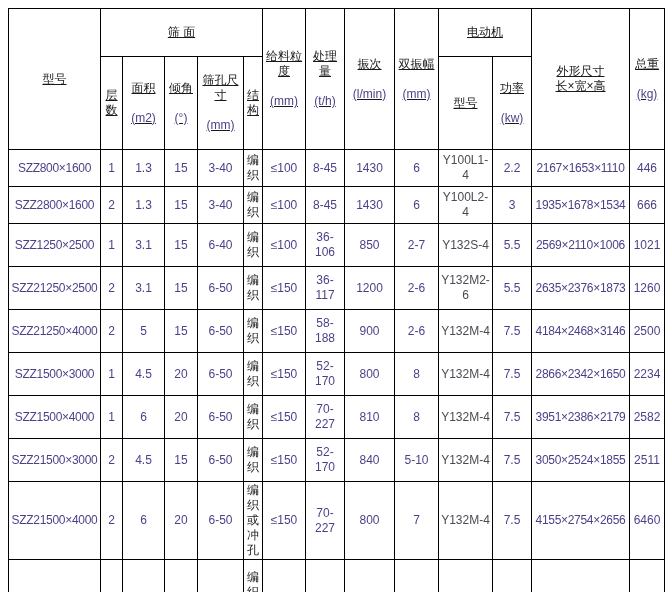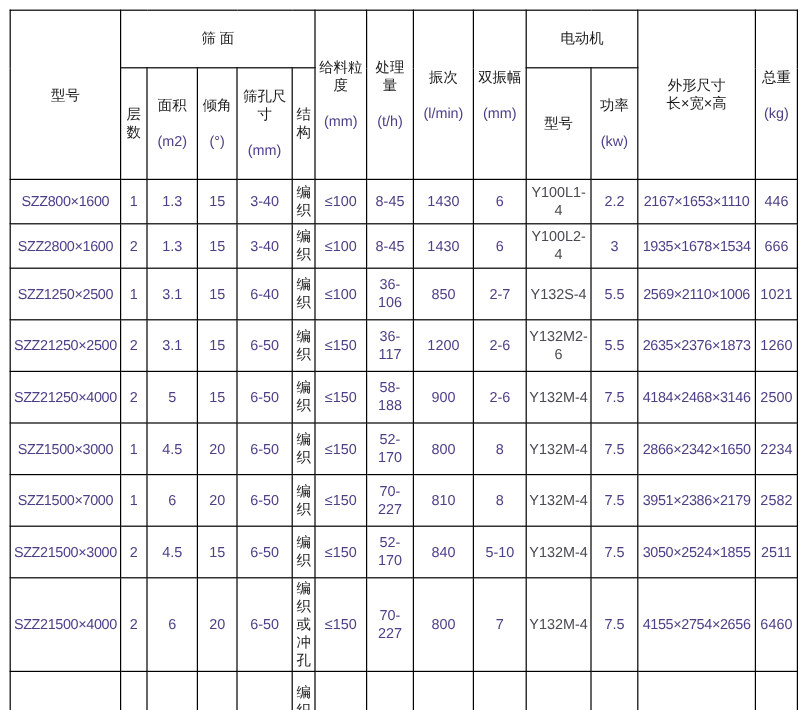--- a/index.html
+++ b/index.html
@@ -13,21 +13,21 @@
     background:#ffffff;
   }
   th, td {
     border:1px solid #000000;
     font-size:12px; font-weight:normal;
     text-align:center; vertical-align:middle;
     padding:1px 2px; overflow:hidden;
     white-space:pre-line; line-height:1.25;
     color:#4d3f87;
   }
-  th { color:#1a1a1a; }
+  th { color:#1a1a1a;text-decoration:underline; }
   th .unit { display:block; color:#4d3f87; }
   th .lbl  { display:block; }
   thead tr.row-a { height:15px; }
   thead tr.row-b { height:58px; }
   tbody tr:nth-child(1), tbody tr:nth-child(2) { height:37px; }
   tbody tr:nth-child(3), tbody tr:nth-child(4),
   tbody tr:nth-child(5), tbody tr:nth-child(6),
   tbody tr:nth-child(7), tbody tr:nth-child(8) { height:43px; }
   tbody tr:nth-child(9)  { height:78px; }
   tbody tr:nth-child(10) { height:95px; }
@@ -223,21 +223,21 @@
     <td>52-
 170</td>
     <td>800</td>
     <td>8</td>
     <td class="c-motor">Y132M-4</td>
     <td>7.5</td>
     <td class="c-dims">2866×2342×1650</td>
     <td>2234</td>
   </tr>
         <tr>
-    <td class="c-model">SZZ1500×7000</td>
+    <td class="c-model">SZZ1500×4000</td>
     <td>1</td>
     <td>6</td>
     <td>20</td>
     <td>6-50</td>
     <td class="c-structure">编织</td>
     <td>≤150</td>
     <td>70-
 227</td>
     <td>810</td>
     <td>8</td>

